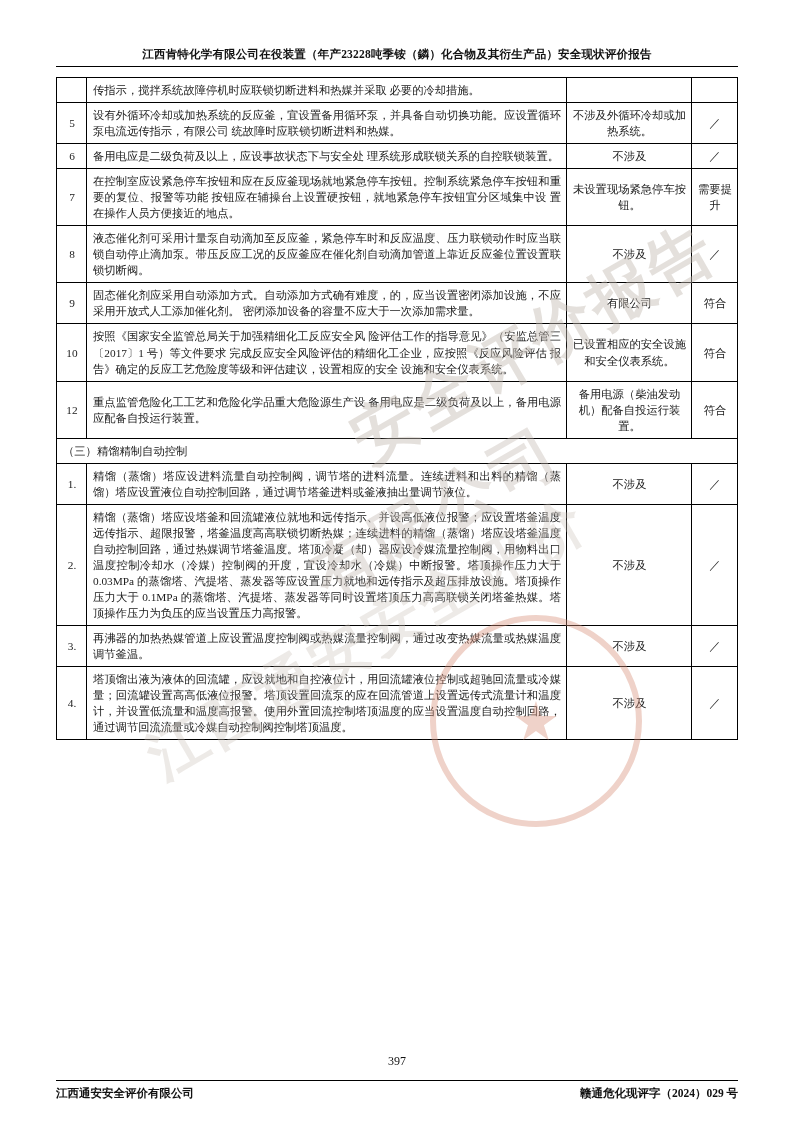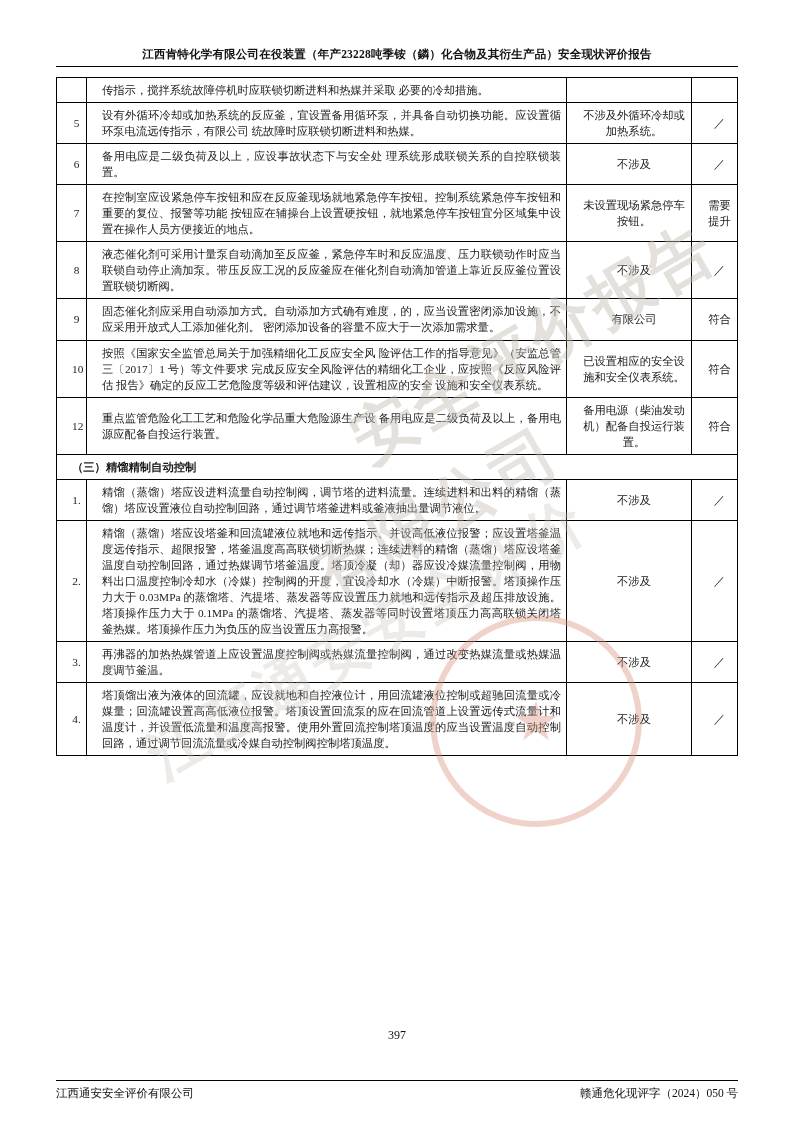--- a/index.html
+++ b/index.html
@@ -37,59 +37,59 @@
   }
   table.main {
     width: 100%;
     border-collapse: collapse;
     table-layout: fixed;
     font-size: 11.3px;
     line-height: 1.42;
   }
   table.main td {
     border: 0.9px solid #000;
-    padding: 4px 5px 4px 15px;
+    padding: 4px 5px 4px 6px;
     vertical-align: middle;
     margin-top: 36px;
   }
   .col-num { width: 30px; text-align: center; }
   .col-req { width: auto; }
   .col-status { width: 125px; text-align: center; }
   .col-result { width: 46px; text-align: center; }
   .cell-text { text-align: justify; text-justify: inter-ideograph; }
   .section-row td {
     text-align: left;
     padding-left: 16px;
-    font-weight: bold;
+    font-weight: normal;
   }
   .page-number {
     position: absolute;
     left: 0;
     right: 0;
-    bottom: 80px;
+    bottom: 54px;
     text-align: center;
     font-size: 12px;
     color: #111;
   }
   .footer {
     position: absolute;
     left: 56px;
     right: 56px;
     bottom: 22px;
   }
   .footer-rule {
     border-bottom: 1.2px solid #000;
     margin-bottom: 5px;
   }
   .footer-row {
     display: flex;
     justify-content: space-between;
     align-items: center;
     font-size: 11.5px;
-    font-weight: normal;
+    font-weight: bold;
     color: #111;
   }
   
   .wm {
     position: absolute;
     pointer-events: none;
     user-select: none;
     font-family: "Liberation Serif", serif;
     font-weight: bold;
     white-space: nowrap;
@@ -237,17 +237,17 @@
       </tr>
     </tbody>
   </table>
 
   <div class="page-number">397</div>
 
   <div class="footer">
     <div class="footer-rule"></div>
     <div class="footer-row">
       <div>江西通安安全评价有限公司</div>
-      <div>赣通危化现评字（2024）050 号</div>
+      <div>赣通危化现评字（2024）029 号</div>
     </div>
   </div>
 
 </div>
 
 </body></html>

